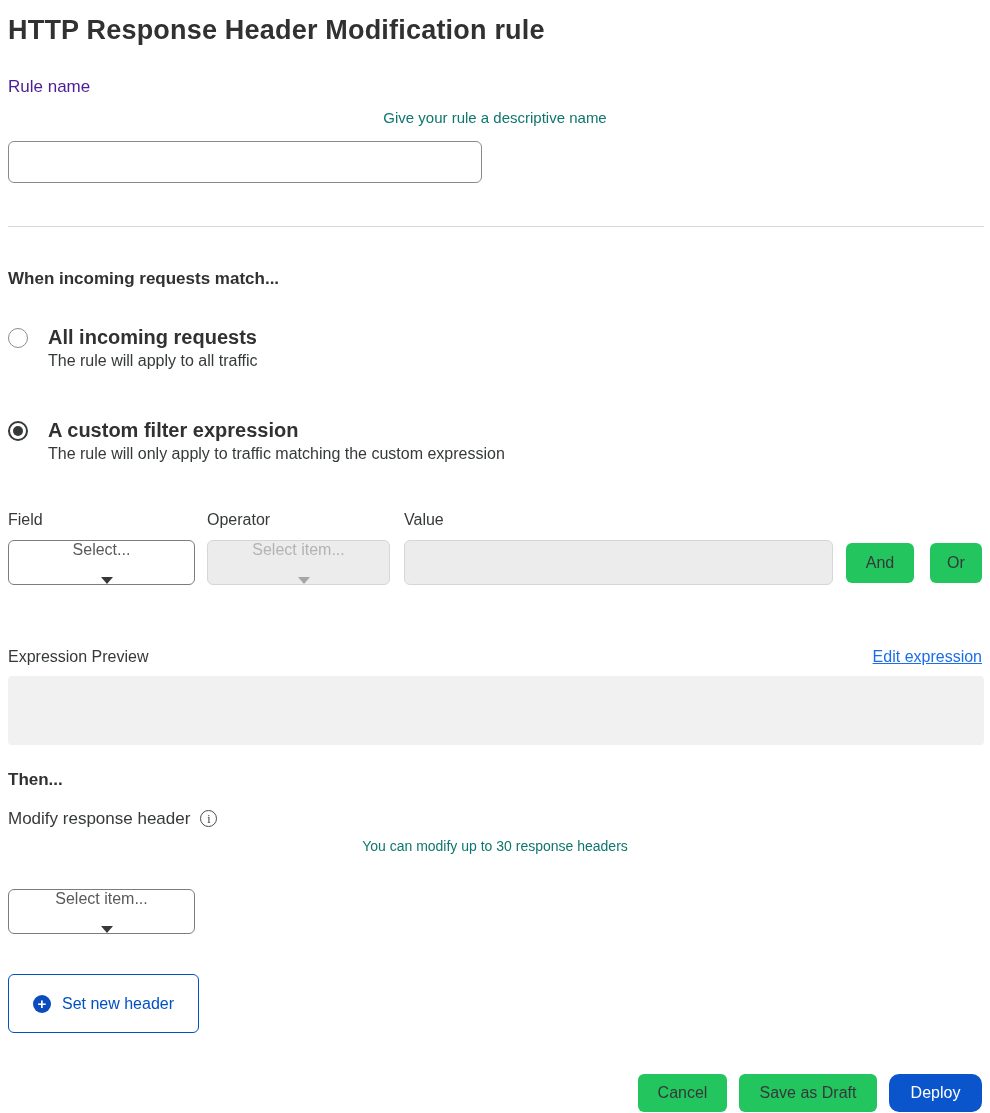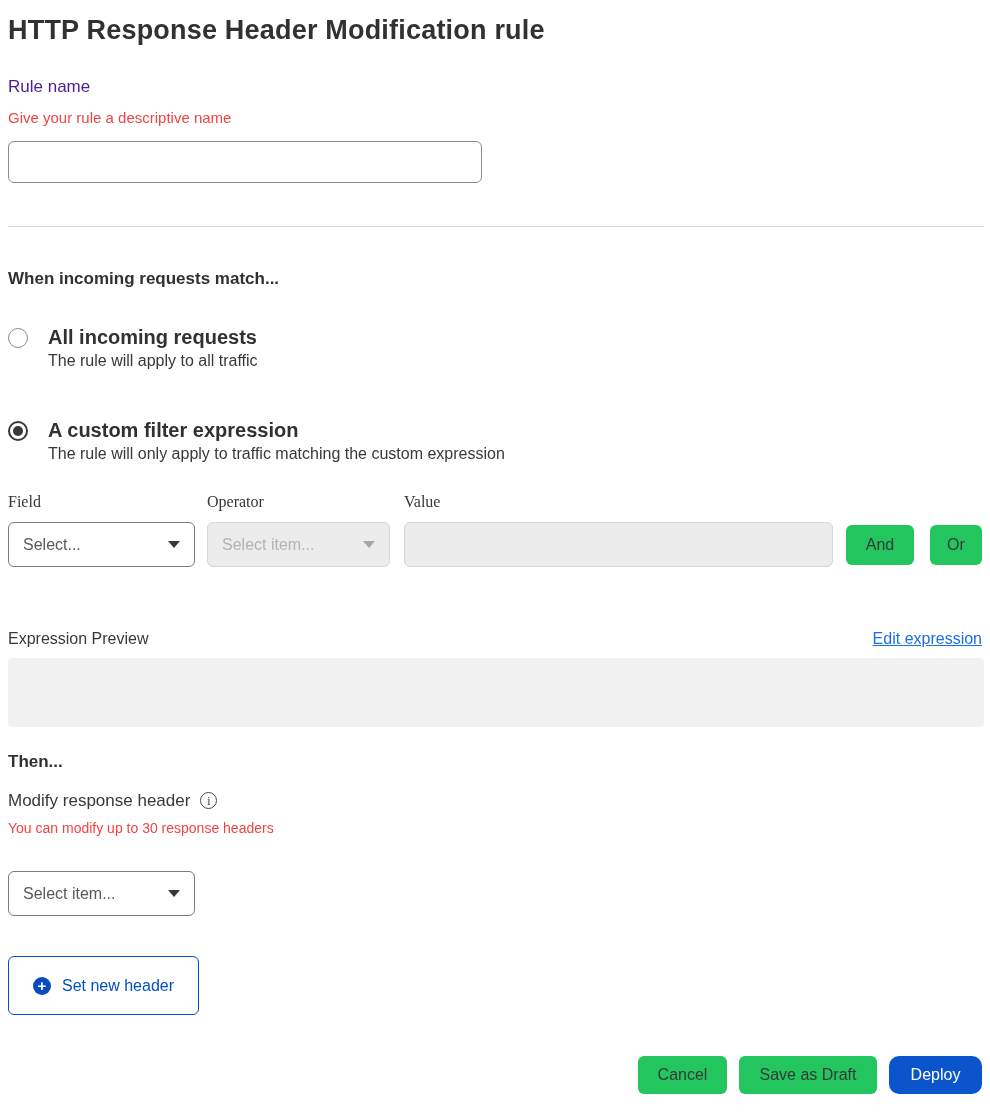--- a/index.html
+++ b/index.html
@@ -23,21 +23,22 @@
   .field-label {
     margin-top: 31px;
     font-size: 17px;
     line-height: 20px;
     color: #4c1d95;
   }
   .helper {
     margin-top: 11px;
     font-size: 15px;
     line-height: 19px;
-    color: #ef4444;
+    color: #0f766e;
+    text-align: center;
   }
   .rule-input {
     margin-top: 14px;
     width: 474px;
     height: 42px;
     border: 1px solid #8a8a8a;
     border-radius: 6px;
     font-size: 16px;
     padding: 0 12px;
     color: #36393a;
@@ -80,38 +81,39 @@
     position: absolute;
     left: 50%; top: 50%;
     width: 10px; height: 10px;
     margin: -5px 0 0 -5px;
     border-radius: 50%;
     background: #36393a;
   }
   .radio-label { font-size: 20px; line-height: 22px; font-weight: 700; color: #313131; }
   .radio-desc  { font-size: 16px; line-height: 26px; color: #36393a; }
 
-  .builder-labels { display: flex; margin-top: 25px; font-size: 16px; line-height: 19px; color: #36393a; font-family: Liberation Serif, serif; }
+  .builder-labels { display: flex; margin-top: 43px; font-size: 16px; line-height: 19px; color: #36393a; }
   .lbl-field    { width: 199px; }
   .lbl-operator { width: 197px; }
   .lbl-value    { flex: 1; }
 
   .builder-row { display: flex; align-items: center; margin-top: 11px; }
   .select {
     height: 45px;
     border: 1px solid #7c7c7c;
     border-radius: 6px;
     background: #fff;
     display: flex;
     align-items: center;
     justify-content: space-between;
     padding: 0 14px;
     font-size: 16px;
     color: #595959;
     cursor: pointer;
+    flex-direction: column;
   }
   .select .caret {
     width: 0; height: 0;
     border-left: 6px solid transparent;
     border-right: 6px solid transparent;
     border-top: 7px solid #36393a;
     margin-left: 10px;
   }
   .select.disabled {
     background: #ececec;

